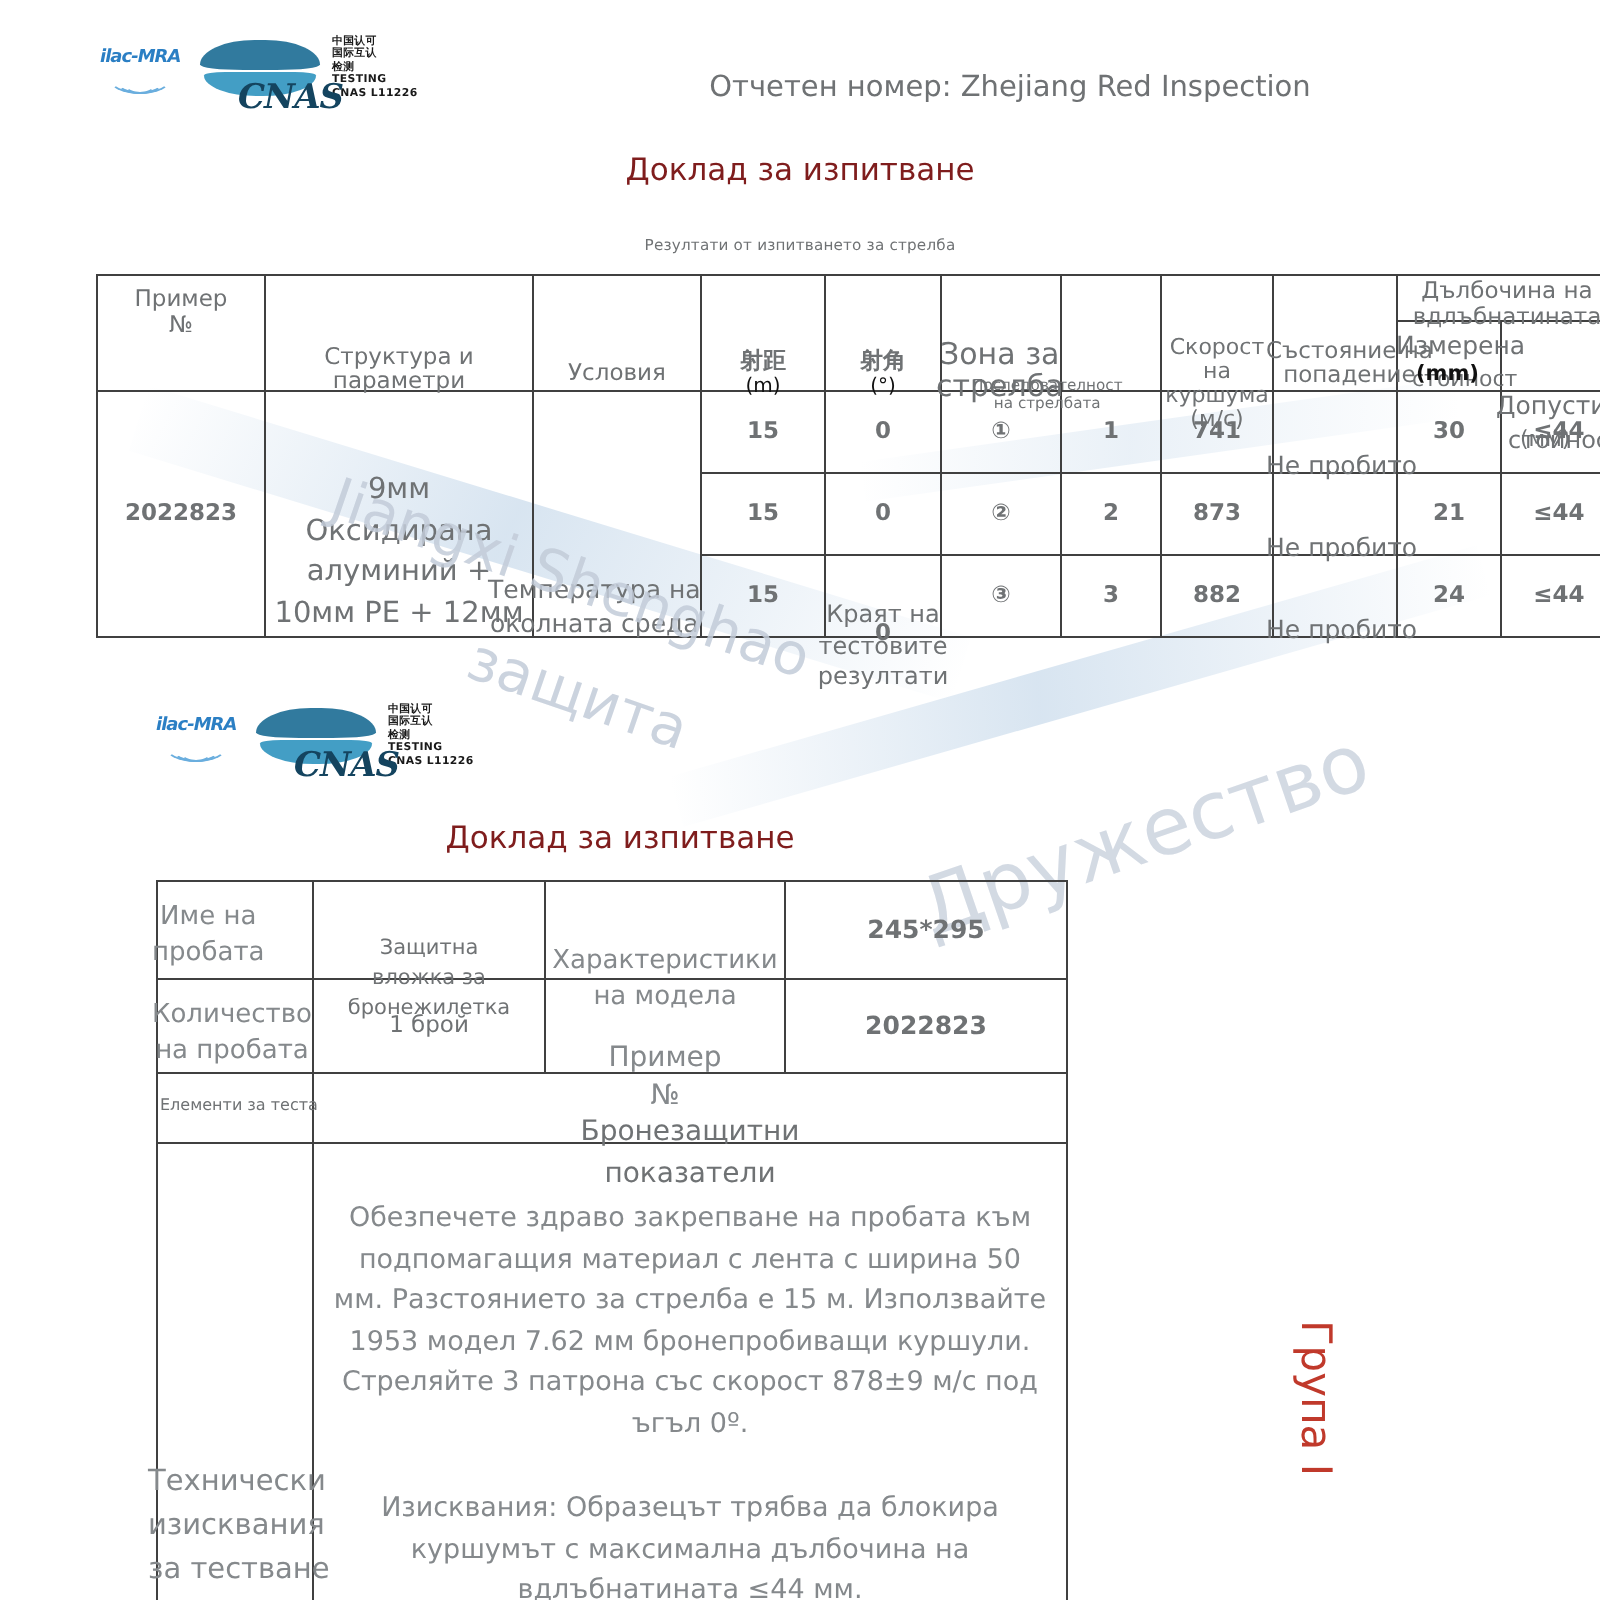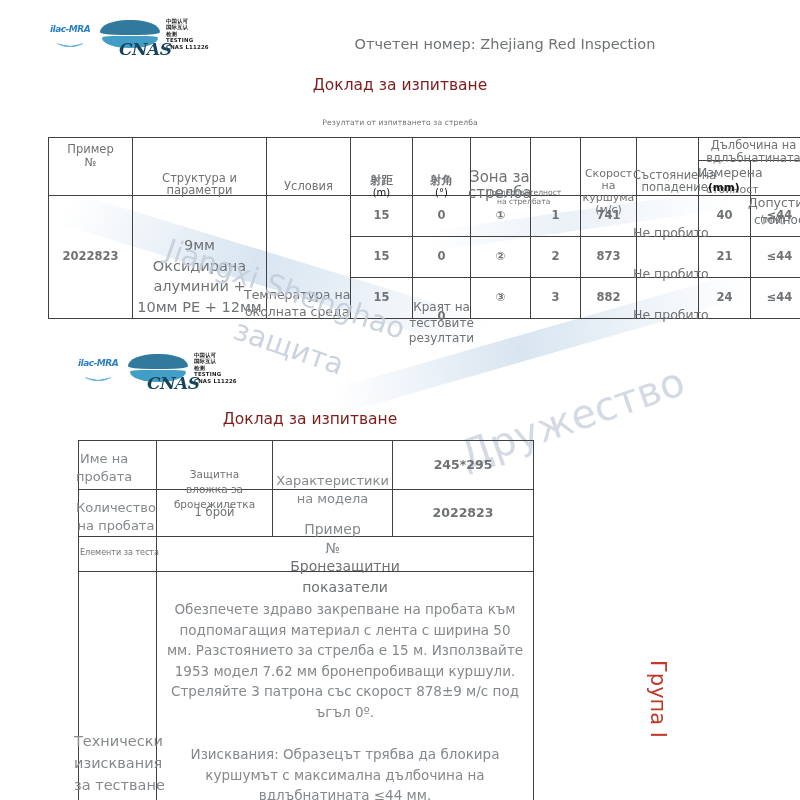--- a/index.html
+++ b/index.html
@@ -297,21 +297,21 @@
         </td>
         <td class="blk">
           <span>741</span>
         </td>
         <td>
           <span class="ov-wrap">
               <span class="ov" style="left:-5px; top:10px; font-size:12.5px;">Не пробито</span>
             </span>
         </td>
         <td class="blk">
-          <span>40</span>
+          <span>30</span>
         </td>
         <td class="blk">
           <span>≤44</span>
         </td>
       </tr>
 
       <tr>
         <td class="blk" style="height:38px;">
           <span>15</span>
         </td>

